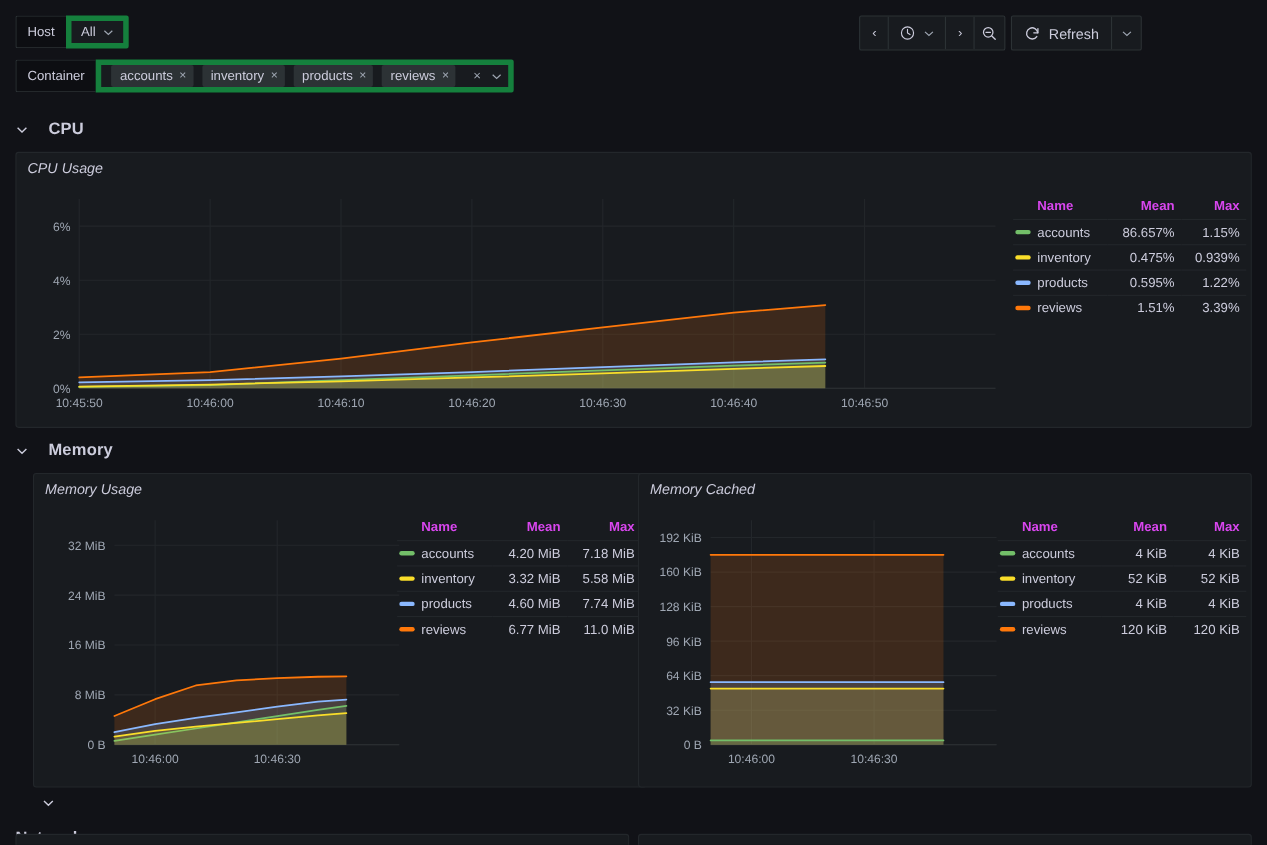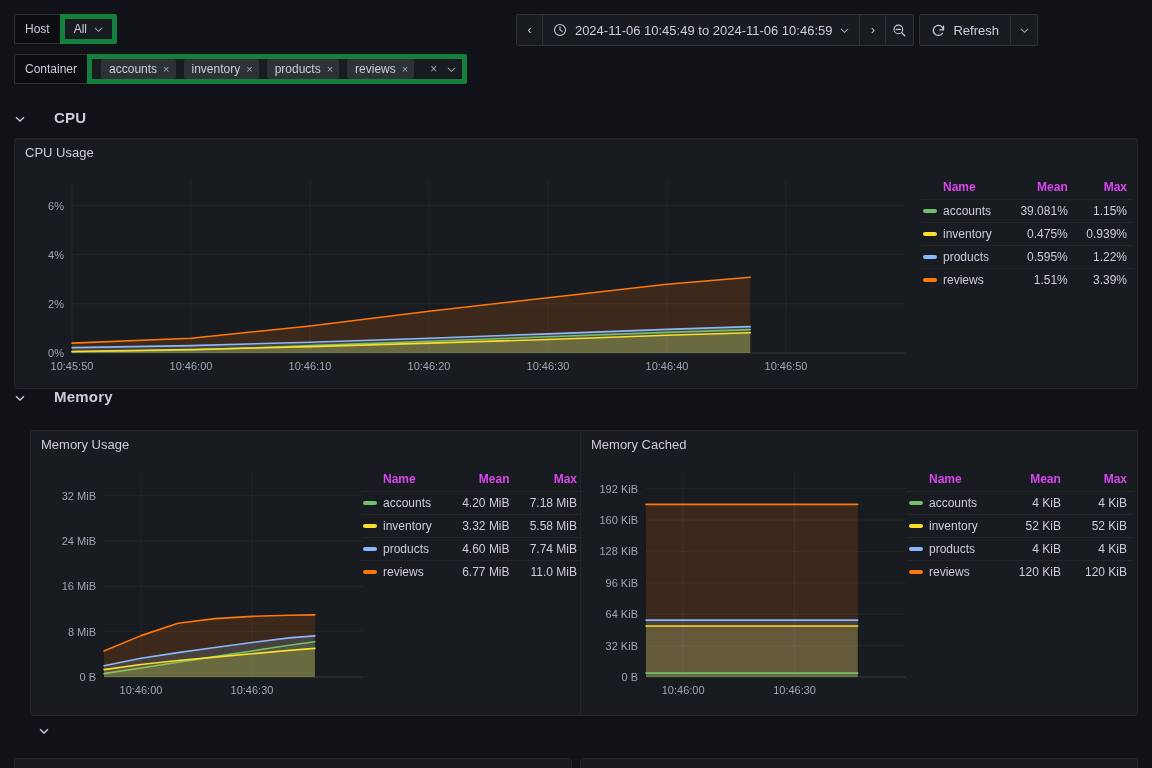--- a/index.html
+++ b/index.html
@@ -69,36 +69,36 @@
     overflow: hidden;
   }
   .refresh-main {
     display: flex; align-items: center; gap: 7px; padding: 0 11px;
     font-size: 13px; color: #ccccdc; border-right: 1px solid #2c3235;
   }
   .refresh-caret { display: flex; align-items: center; justify-content: center; width: 26px; }
 
   
   .row-header {
-    position: absolute; left: 14px; display: flex; align-items: center; gap: 28px;
+    position: absolute; left: 14px; display: flex; align-items: center; gap: 18px;
     height: 28px;
   }
   .row-header .row-chev { width: 12px; height: 12px; }
   .row-title { font-size: 15px; font-weight: bold; color: #ccccdc; letter-spacing: .2px; }
 
   
   .panel {
     position: absolute;
     background: #181b1f;
     border: 1px solid #23272b;
     border-radius: 3px;
   }
   .panel-title {
     position: absolute; left: 10px; top: 6px;
-    font-size: 13px; color: #ccccdc; font-weight: normal;
+    font-size: 13px; color: #ccccdc; font-weight: normal; font-style: italic;
   }
 
   .plot { position: absolute; }
   .plot svg { display: block; }
 
   .axis-label { font-size: 11px; fill: #9fa7b3; }
 
   
   .legend { position: absolute; font-size: 12px; }
   .legend table { border-collapse: collapse; width: 100%; }
@@ -165,21 +165,20 @@
   <div class="time-group">
     <div class="tp-box" style="height:32px;">
       <div class="tp-btn">‹</div>
       <div class="tp-range">
         <span style="display:flex;">
           <svg width="14" height="14" viewBox="0 0 16 16">
             <circle cx="8" cy="8" r="6.3" fill="none" stroke="#ccccdc" stroke-width="1.2"></circle>
             <path d="M8 4.3 L8 8 L10.6 9.6" fill="none" stroke="#ccccdc" stroke-width="1.2" stroke-linecap="round"></path>
           </svg>
         </span>
-        <span>2024-11-06 10:45:49 to 2024-11-06 10:46:59</span>
         <span class="chev">
           <svg width="9" height="9" viewBox="0 0 10 10">
               <path d="M1 3.3 L5 7 L9 3.3" fill="none" stroke="#9fa7b3" stroke-width="1.2"></path>
             </svg>
         </span>
       </div>
       <div class="tp-btn">›</div>
       <div class="tp-btn">
         <span style="display:flex;">
           <svg width="15" height="15" viewBox="0 0 16 16">
@@ -263,21 +262,21 @@
         <thead>
           <tr>
             <th class="name-col">Name</th>
             <th>Mean</th>
             <th>Max</th>
           </tr>
         </thead>
         <tbody>
           <tr>
             <td class="name-col"><span class="swatch" style="background: rgb(115, 191, 105);"></span><span>accounts</span></td>
-            <td>39.081%</td>
+            <td>86.657%</td>
             <td>1.15%</td>
           </tr>
           <tr>
             <td class="name-col"><span class="swatch" style="background: rgb(250, 222, 42);"></span><span>inventory</span></td>
             <td>0.475%</td>
             <td>0.939%</td>
           </tr>
           <tr>
             <td class="name-col"><span class="swatch" style="background: rgb(138, 184, 255);"></span><span>products</span></td>
             <td>0.595%</td>
@@ -286,21 +285,21 @@
           <tr>
             <td class="name-col"><span class="swatch" style="background: rgb(255, 120, 10);"></span><span>reviews</span></td>
             <td>1.51%</td>
             <td>3.39%</td>
           </tr>
         </tbody>
       </table>
   </div>
 </div>
 
-<div class="row-header" style="top:382px;">
+<div class="row-header" style="top:395px;">
   <span class="row-chev">
     <svg width="12" height="12" viewBox="0 0 12 12">
         <path d="M2 4.2 L6 8 L10 4.2" fill="none" stroke="#ccccdc" stroke-width="1.3"></path>
       </svg>
   </span>
   <span class="row-title">Memory</span>
 </div>
 
 <div class="panel" style="left:30px; top:430px; width:558px; height:286px;padding-left:16px;">
   <div class="panel-title">Memory Usage</div>

